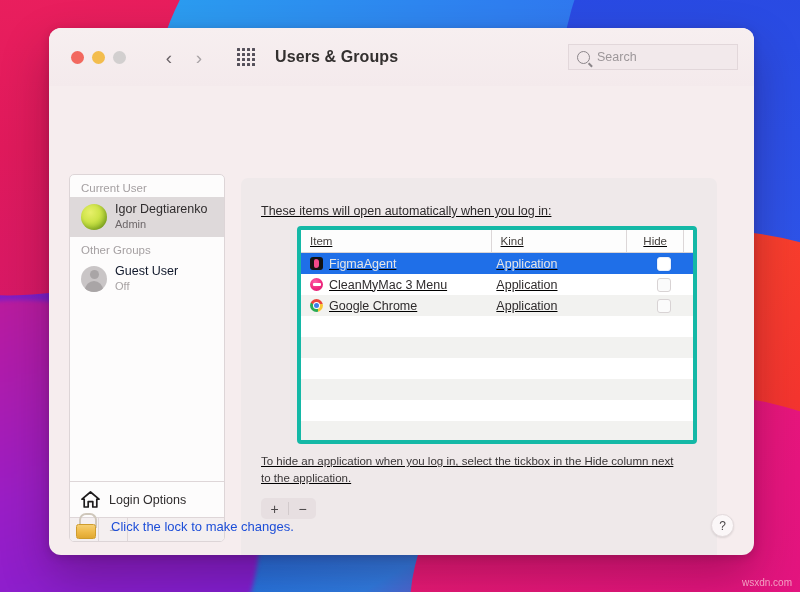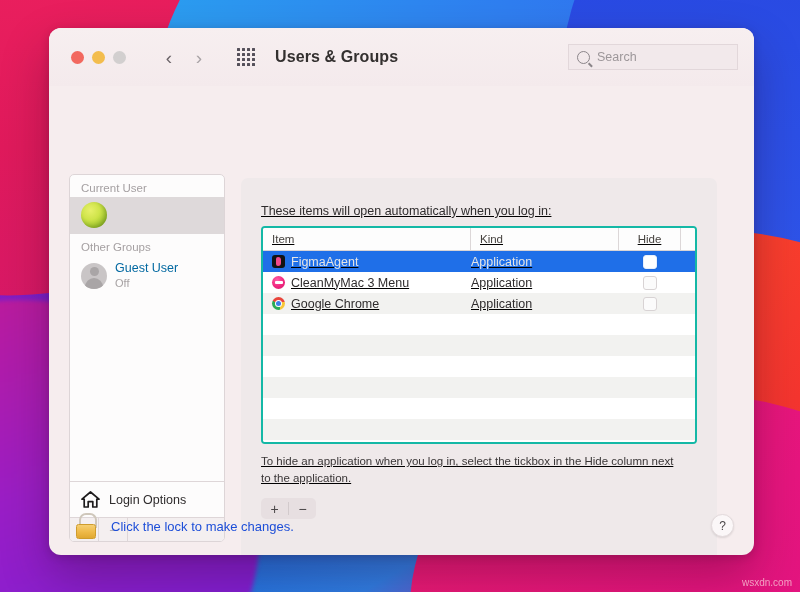--- a/index.html
+++ b/index.html
@@ -125,21 +125,21 @@
   .av-guest:before{
     content:"";position:absolute;left:50%;top:4px;width:9px;height:9px;
     margin-left:-4.5px;border-radius:50%;background:#a9a5a6;
   }
   .av-guest:after{
     content:"";position:absolute;left:50%;top:15px;width:18px;height:14px;
     margin-left:-9px;border-radius:9px 9px 0 0;background:#a9a5a6;
   }
   .uinfo{display:flex;flex-direction:column;line-height:1.25;}
   .uname{font-size:12.5px;color:#2f2c2d;}
-  .uname.dim{color:#0369a1;}
+  .uname.dim{color:#0f172a;}
   .usub{font-size:11px;color:#6d6769;}
   .usub.dim{color:#a7a2a3;}
   .login-opt{
     border-top:1px solid #ded6d8;display:flex;align-items:center;gap:9px;
     padding:9px 11px;background:#fdfcfc;
   }
   .house{width:19px;height:17px;position:relative;flex:none;}
   .house svg{display:block;}
   .lo-label{font-size:12.5px;color:#2f2c2d;}
   .side-foot{
@@ -166,22 +166,22 @@
 
   
   .panel{
     position:absolute;left:192px;top:92px;width:476px;height:394px;
     background:#efe9ea;border-radius:7px;box-sizing:border-box;
     padding:26px 20px 0 20px;
     text-decoration:underline;
   }
   .intro{font-size:12.5px;color:#2f2c2d;margin-bottom:8px;}
   .tablewrap{
-    border:2px solid #14b8a6;border-radius:4px;overflow:hidden;background:#fff;
-    height:218px;box-sizing:border-box;
+    border:4px solid #14b8a6;border-radius:4px;overflow:hidden;background:#fff;
+    height:218px;box-sizing:border-box;margin-left:36px;
   }
   .thead{
     display:flex;height:22px;align-items:center;background:#fdfdfd;
     border-bottom:1px solid #d9d4d5;font-size:11.5px;color:#46423f;
   }
   .th{padding-left:9px;box-sizing:border-box;height:100%;display:flex;align-items:center;}
   .th-item{width:208px;border-right:1px solid #dcd7d8;}
   .th-kind{width:148px;border-right:1px solid #dcd7d8;}
   .th-hide{width:62px;justify-content:center;padding-left:0;border-right:1px solid #dcd7d8;}
   .th-end{flex:1;}
@@ -309,20 +309,24 @@
       </div>
     </div>
 
     <div class="body">
 
       <div class="sidebar">
         <div class="side-scroll">
           <div class="grp-head">Current User</div>
           <div class="urow sel">
             <div class="av av-igor"></div>
+            <div class="uinfo">
+              <div class="uname">Igor Degtiarenko</div>
+              <div class="usub">Admin</div>
+            </div>
           </div>
           <div class="grp-head">Other Groups</div>
           <div class="urow">
             <div class="av av-guest"></div>
             <div class="uinfo">
               <div class="uname dim">Guest User</div>
               <div class="usub dim">Off</div>
             </div>
           </div>
         </div>

